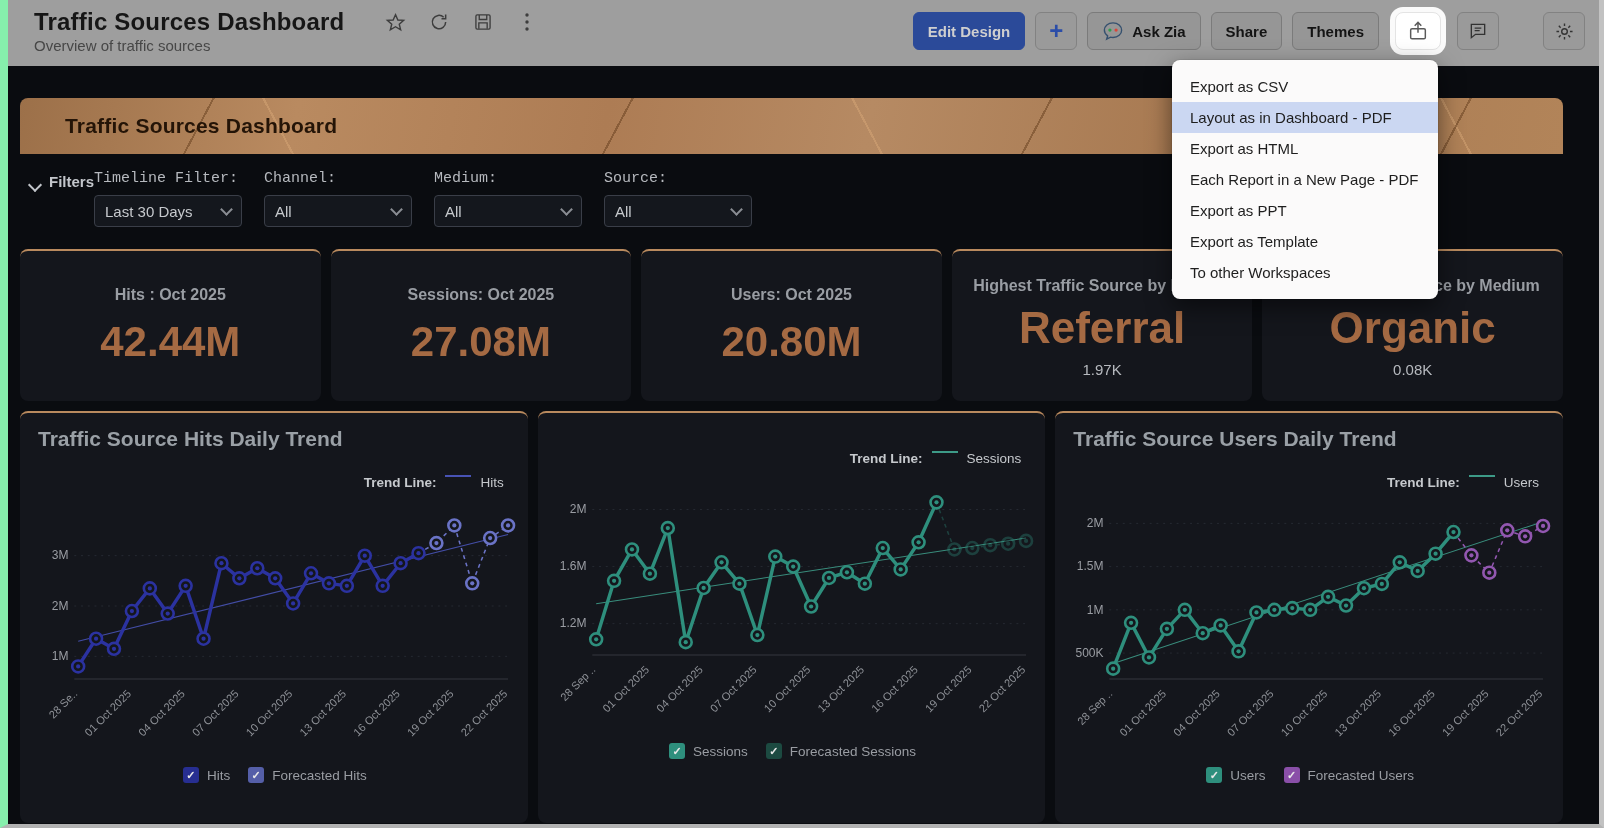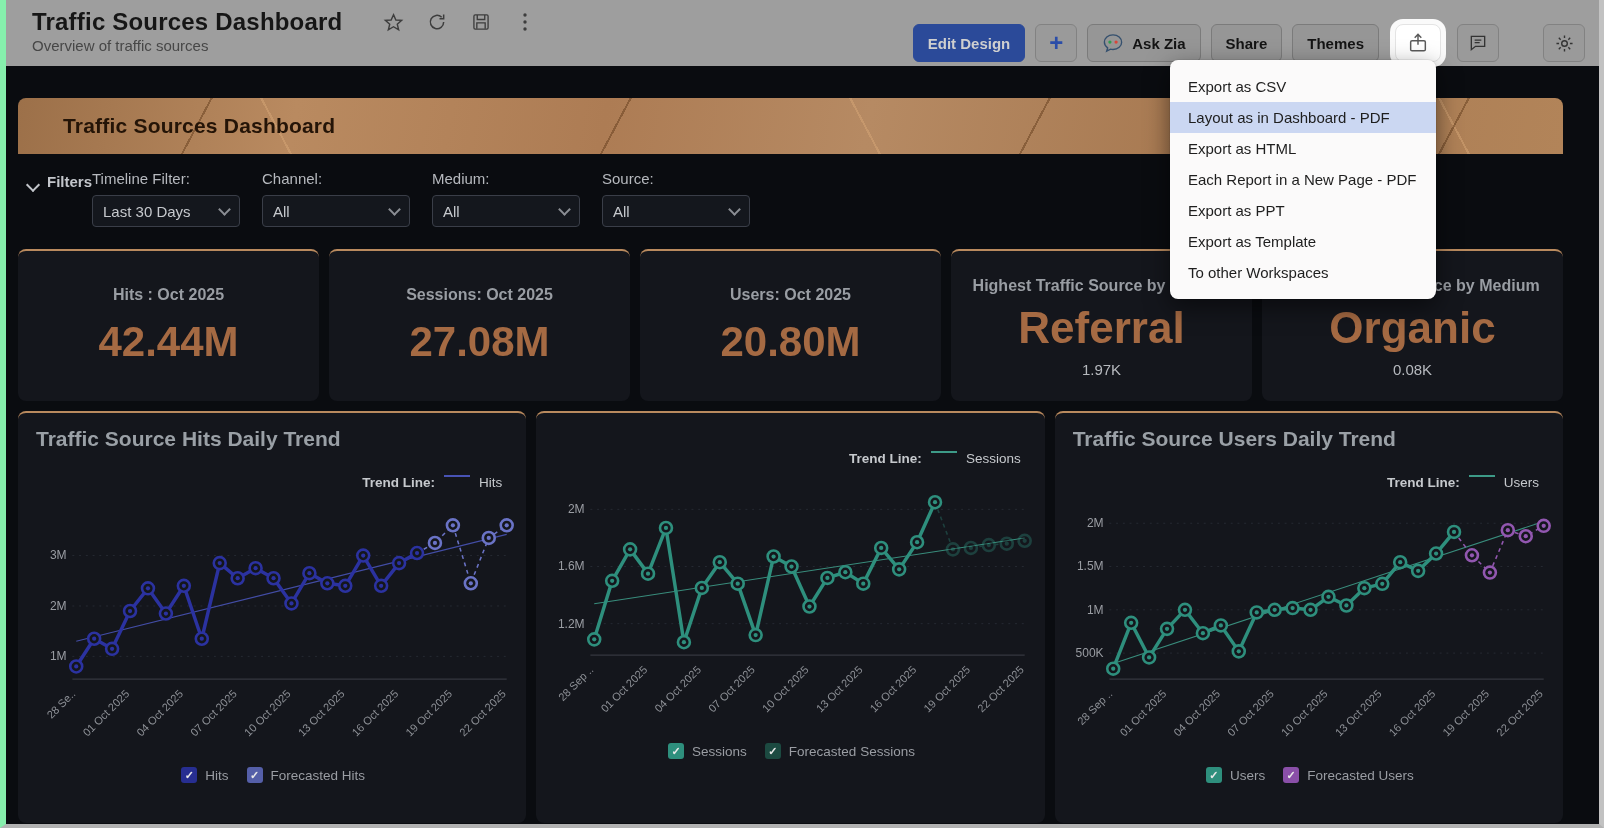--- a/index.html
+++ b/index.html
@@ -2,32 +2,32 @@
 <html><head>
 <meta charset="utf-8">
 <style>
   html,body{margin:0;padding:0;}
   body{
     width:1604px;height:828px;position:relative;overflow:hidden;
     background:#0a0c10;font-family:"Liberation Sans",sans-serif;
     -webkit-font-smoothing:antialiased;
   }
   .frame{position:absolute;inset:0;box-sizing:border-box;
-    border-left:6px solid #86efac;border-right:5px solid #c2c2c2;border-bottom:4px solid #b2b2b2;}
+    border-left:8px solid #86efac;border-right:5px solid #c2c2c2;border-bottom:4px solid #b2b2b2;}
   
   header{position:absolute;left:0;top:0;right:0;height:66px;background:#9e9e9e;
     display:flex;justify-content:space-between;align-items:flex-start;
     padding:8px 14px 0 26px;box-sizing:border-box;z-index:5;}
   .h-left .title-row{display:flex;align-items:center;gap:26px;}
   .page-title{font-size:24px;font-weight:800;color:#161616;margin:0;letter-spacing:.2px;}
   .title-icons{display:flex;gap:22px;align-items:center;margin-left:14px;}
   .tico{width:22px;height:22px;display:flex;align-items:center;justify-content:center;color:#3d3d3d;cursor:pointer;}
   .tico svg{display:block;}
   .subtitle{font-size:15px;color:#474747;margin-top:1px;}
-  .h-right{display:flex;gap:10px;align-items:flex-start;margin-top:16px;}
+  .h-right{display:flex;gap:10px;align-items:flex-start;margin-top:4px;}
   .btn{font-size:15px;border-radius:6px;padding:8px 14px;border:1px solid transparent;
     cursor:pointer;font-family:inherit;display:flex;align-items:center;gap:8px;box-sizing:border-box;height:38px;}
   .btn-primary{background:#2b4a99;color:#cscscs;color:#cfcfcf;border-color:#2b4a99;font-weight:600;}
   .btn-plain{background:#969696;border-color:#7b7b7b;color:#141414;font-weight:600;}
   .btn-add{background:#9a9a9a;border-color:#828282;color:#2b4da8;font-size:24px;font-weight:700;width:42px;justify-content:center;padding:0;}
   .btn-icon{background:#9a9a9a;border-color:#828282;width:42px;justify-content:center;padding:0;color:#333;}
   .btn-export{background:#ffffff;border-color:#e4e4e4;width:46px;justify-content:center;padding:0;color:#555;
     box-shadow:0 0 0 5px rgba(255,255,255,.95);border-radius:8px;}
   
   main{position:absolute;left:2px;right:5px;top:66px;bottom:4px;background:#0a0c10;
@@ -41,21 +41,21 @@
      repeating-linear-gradient(62deg,transparent 0 240px,rgba(214,166,118,.5) 240px 242px,transparent 242px 520px);}
   .banner-title{position:relative;font-size:21px;font-weight:800;color:#241407;padding-left:45px;letter-spacing:.2px;}
   
   .filters{display:flex;align-items:flex-start;margin-top:16px;padding-left:10px;}
   .filters-toggle{display:flex;align-items:flex-end;gap:9px;margin-top:3px;cursor:pointer;}
   .cev{width:8px;height:8px;border-right:2px solid #c3c6cb;border-bottom:2px solid #c3c6cb;
     transform:rotate(45deg);margin-top:-4px;}
   .filters-label{font-size:15px;font-weight:700;color:#c3c6cb;}
   .filter-groups{display:flex;gap:22px;}
   .fgroup{width:148px;}
-  .fgroup .flabel{font-size:15px;color:#b6b9be;margin-bottom:8px;}
+  .fgroup .flabel{font-size:15px;color:#b6b9be;margin-bottom:8px;font-family:Liberation Mono, monospace;}
   .fselect{background:#14171d;border:1px solid #3a3e48;border-radius:4px;height:30px;
     display:flex;align-items:center;justify-content:space-between;padding:0 10px;cursor:pointer;}
   .fselect .fval{font-size:15px;color:#c6c9cd;}
   .fselect .cev{border-color:#8a8d93;width:7px;height:7px;}
   
   .kpi-row{display:flex;gap:10px;margin-top:22px;}
   .card{background:#14161c;border-radius:8px;border-top:2px solid #b98a5e;box-sizing:border-box;}
   .kpi{flex:1;height:152px;display:flex;flex-direction:column;align-items:center;}
   .kpi.simple{justify-content:center;gap:14px;}
   .kpi.rich{justify-content:flex-start;padding-top:26px;gap:10px;}

